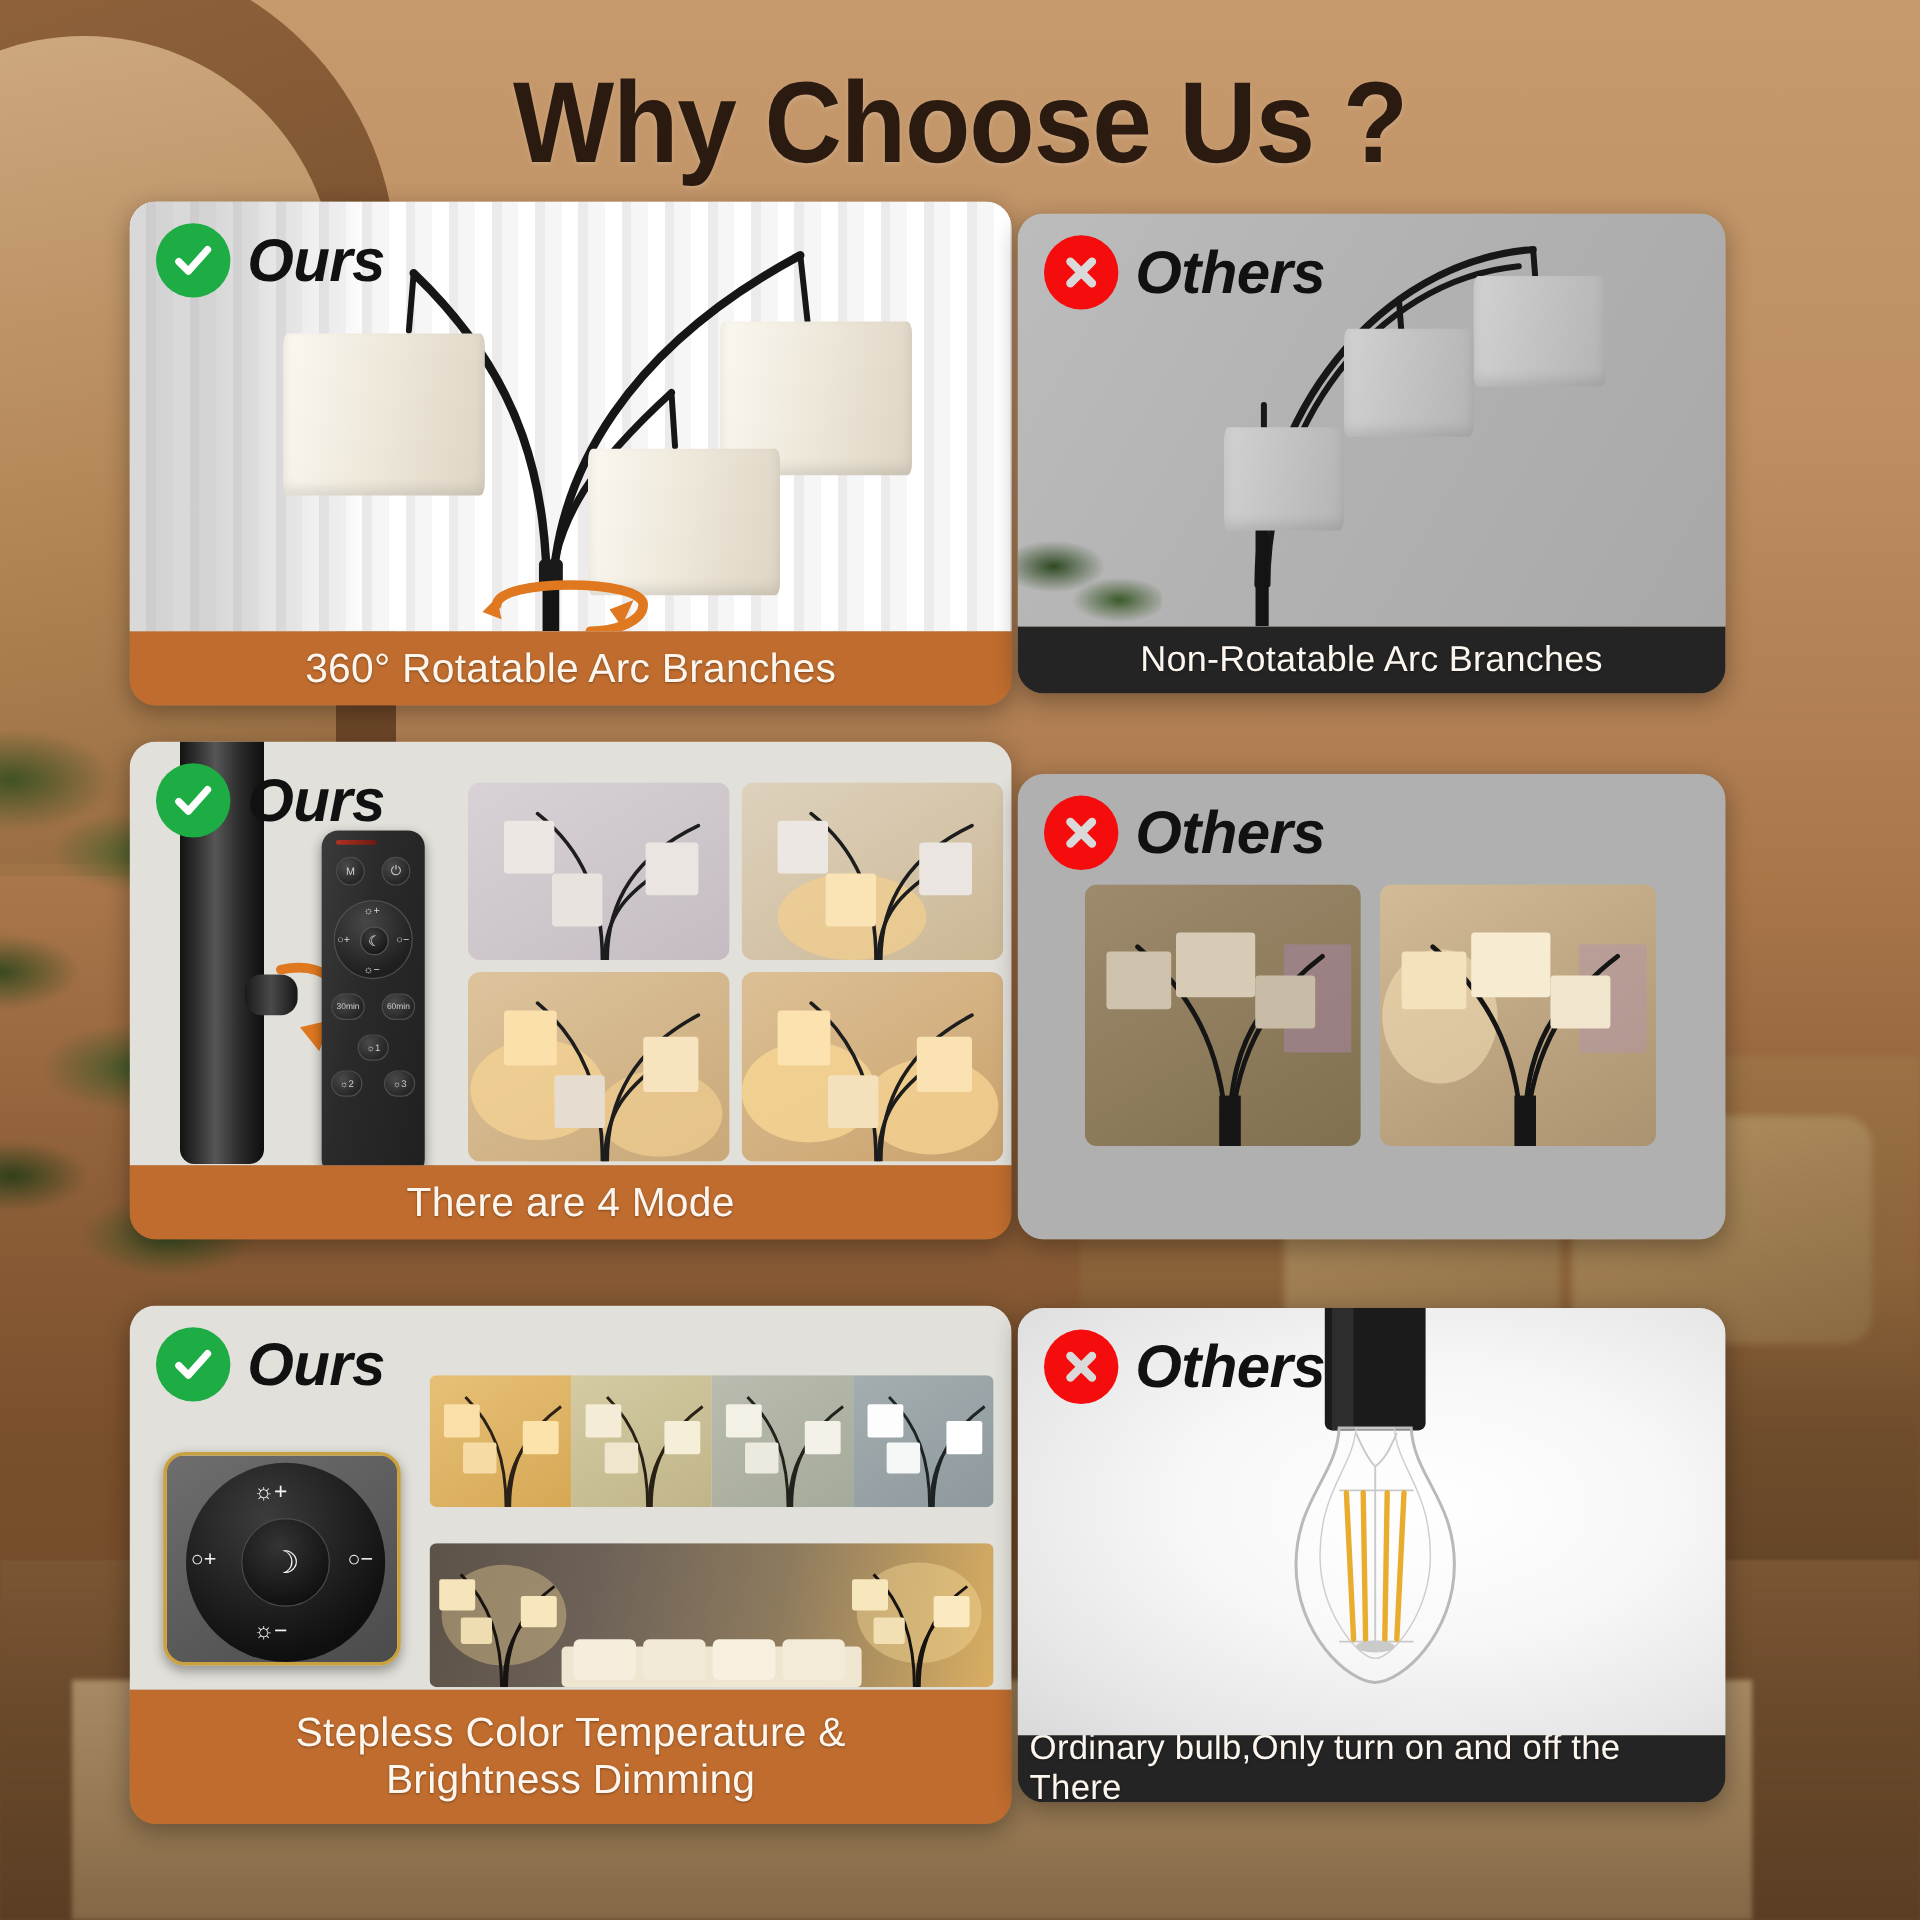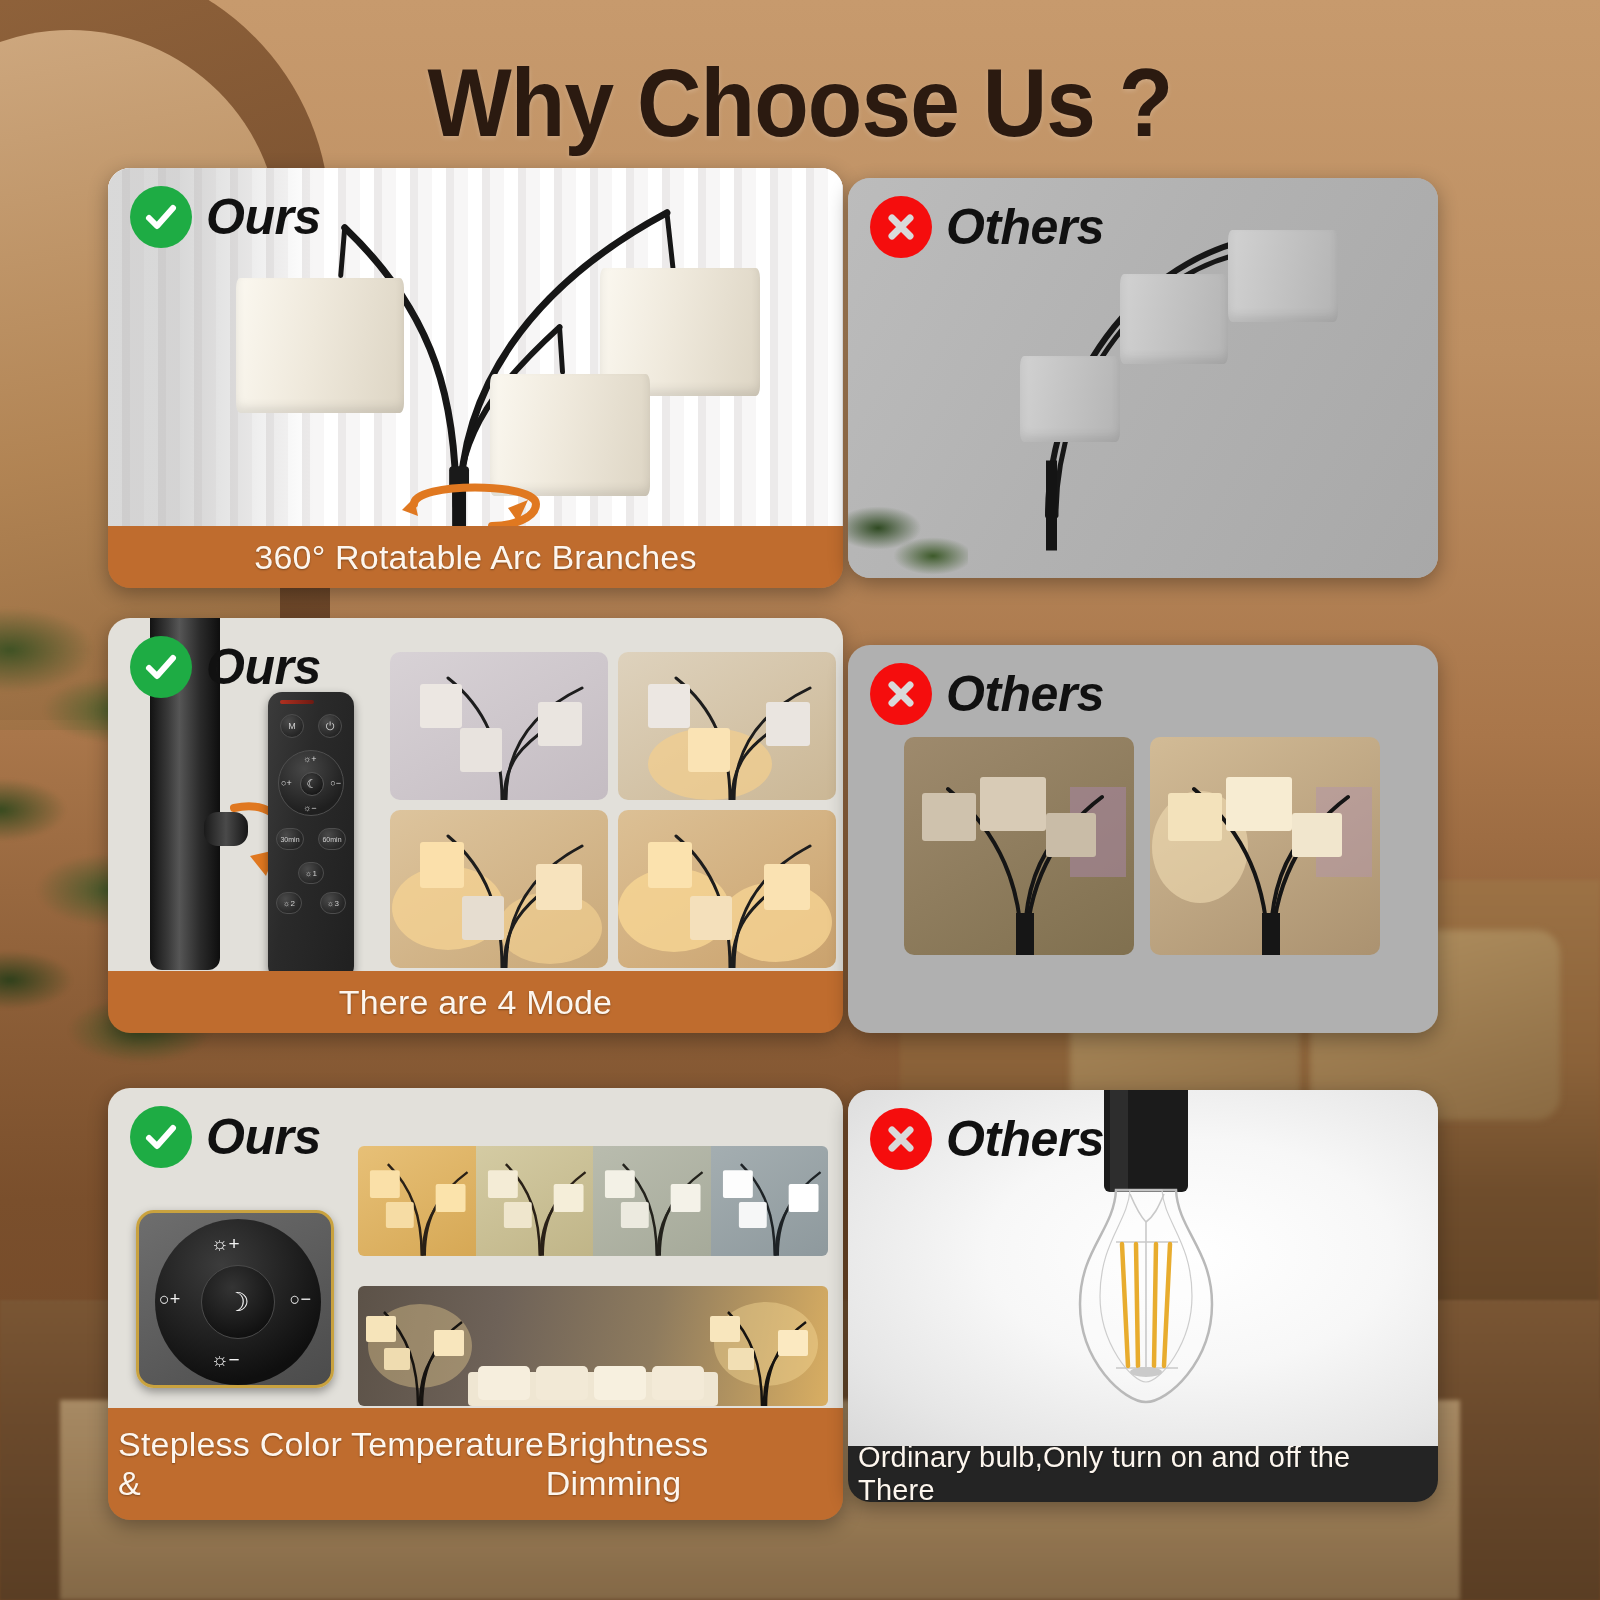--- a/index.html
+++ b/index.html
@@ -275,20 +275,21 @@
 
       <div class="badge-row">
         <div class="badge no">
           <svg viewBox="0 0 40 40">
             <path d="M11 11 L29 29 M29 11 L11 29" stroke="#d9d9d9" stroke-width="7" stroke-linecap="round"></path>
           </svg>
         </div>
         <span class="badge-label">Others</span>
       </div>
     </div>
+    <div class="caption caption-other" style="height:56px;">Non-Rotatable Arc Branches</div>
   </div>
 
   <div class="card card-ours" style="left:108px;top:618px;width:735px;height:415px;">
     <div class="card-body">
 
       <div class="tube" style="left:42px;top:-18px;width:70px;height:370px;"></div>
       <div class="knob" style="left:96px;top:194px;width:44px;height:34px;"></div>
       <svg class="rot-arrow" style="left:110px;top:160px;width:90px;height:110px;" viewBox="0 0 90 110">
         <path d="M16 30 C64 20 78 58 52 86" stroke="#e07820" stroke-width="8" fill="none" stroke-linecap="round"></path>
         <polygon points="58,72 48,98 32,78" fill="#e07820"></polygon>
@@ -530,21 +531,21 @@
 
       <div class="badge-row">
         <div class="badge ok">
           <svg viewBox="0 0 40 40">
               <path d="M8 21 L16 29 L32 11" stroke="#fff" stroke-width="6" fill="none" stroke-linecap="round" stroke-linejoin="round"></path>
             </svg>
         </div>
         <span class="badge-label">Ours</span>
       </div>
     </div>
-    <div class="caption caption-ours" style="height:112px;">
+    <div class="caption caption-ours" style="height:112px;flex-direction:column;">
       <span>Stepless Color Temperature &amp;</span>
       <span>Brightness Dimming</span>
     </div>
   </div>
 
   <div class="card card-other" style="left:848px;top:1090px;width:590px;height:412px;">
     <div class="card-body">
       <div class="bulbbg"></div>
 
       <svg viewBox="0 0 590 356" style="position:absolute;inset:0;width:100%;height:100%;">

